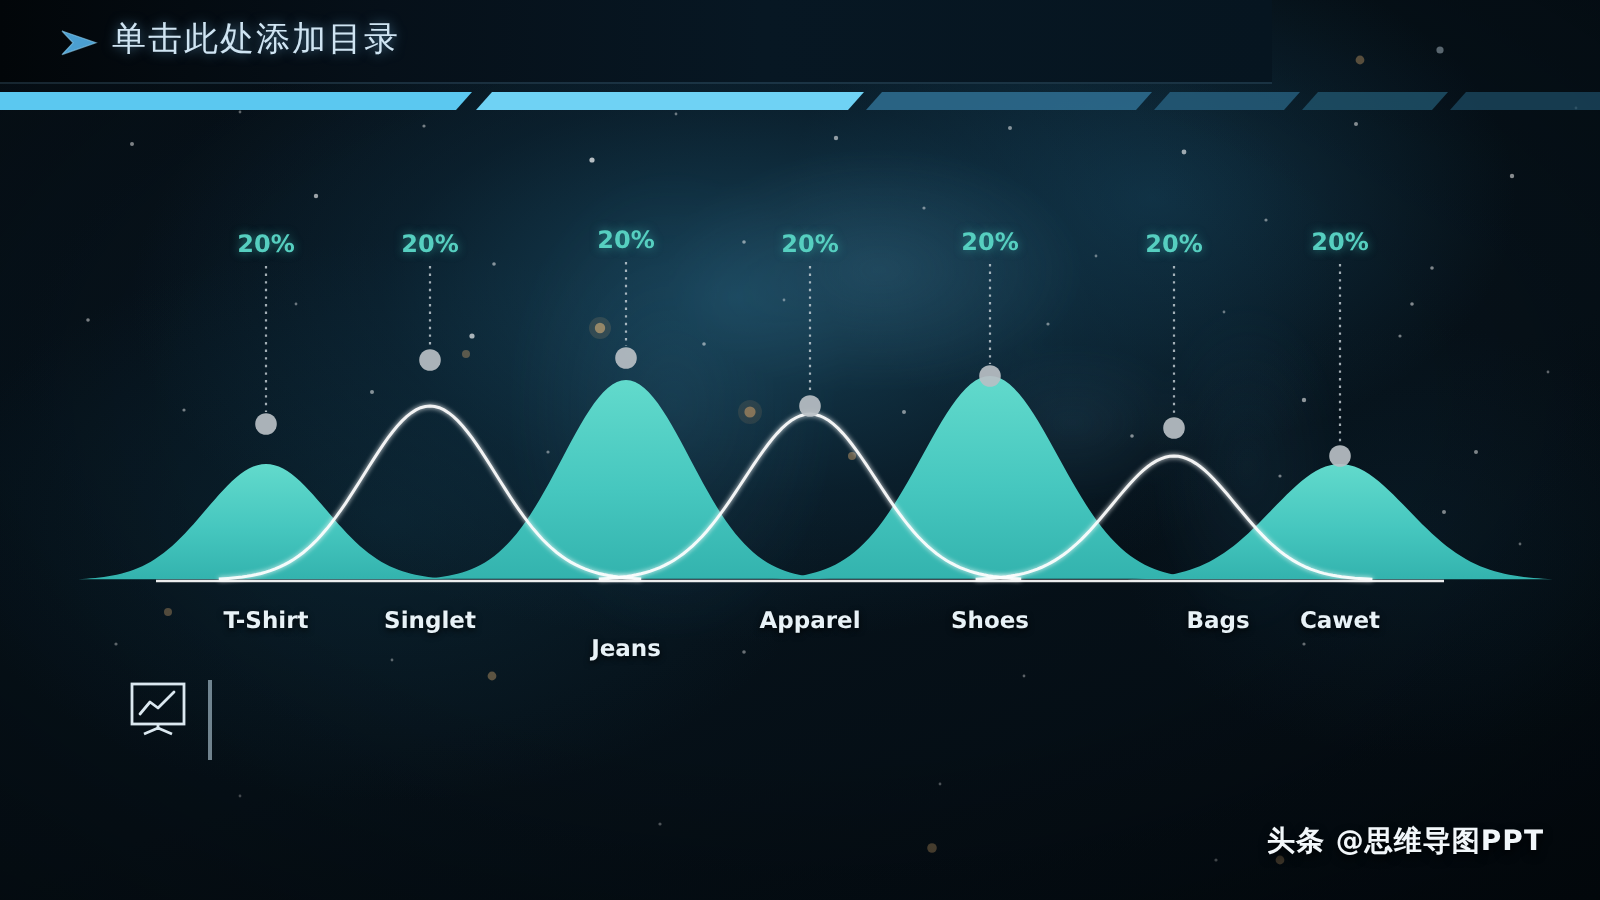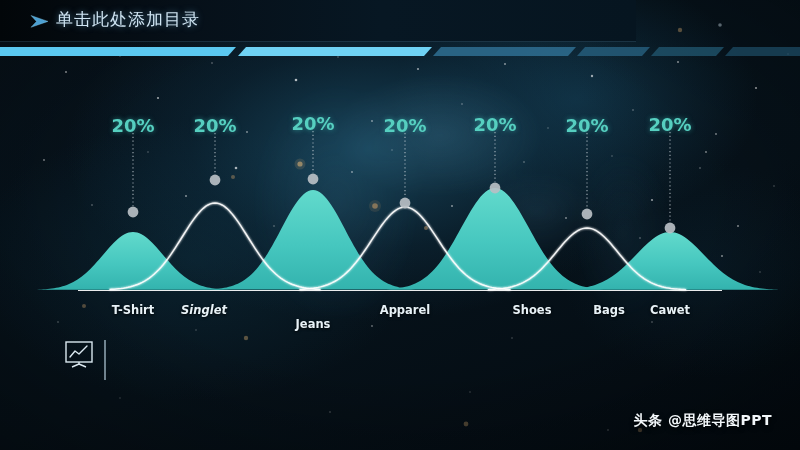--- a/index.html
+++ b/index.html
@@ -60,21 +60,21 @@
     position:absolute;left:0;top:42px;width:800px;height:9px;
   }
 
   
   .chart{
     position:absolute;left:0;top:0;width:800px;height:450px;
     pointer-events:none;
   }
   .pct-label{
     position:absolute;transform:translateX(-50%);
-    font-size:18px;font-weight:bold;color:#56cfc0;
+    font-size:12px;font-weight:bold;color:#56cfc0;
     text-shadow:0 0 5px rgba(60,190,180,.6);
     font-family:"DejaVu Sans","Liberation Sans",sans-serif;
   }
   .cat-label{
     position:absolute;transform:translateX(-50%);
     font-size:11.5px;font-weight:bold;color:#e8f2f7;
     text-shadow:0 1px 3px rgba(0,0,0,.85);
     font-family:"DejaVu Sans","Liberation Sans",sans-serif;
   }
 
@@ -267,24 +267,24 @@
       <div class="pct-label" style="left: 133px; top: 115px;">20%</div>
       <div class="pct-label" style="left: 215px; top: 115px;">20%</div>
       <div class="pct-label" style="left: 313px; top: 113px;">20%</div>
       <div class="pct-label" style="left: 405px; top: 115px;">20%</div>
       <div class="pct-label" style="left: 495px; top: 114px;">20%</div>
       <div class="pct-label" style="left: 587px; top: 115px;">20%</div>
       <div class="pct-label" style="left: 670px; top: 114px;">20%</div>
     </div>
   <div id="cat-layer">
       <div class="cat-label" style="left: 133px; top: 303px;">T-Shirt</div>
-      <div class="cat-label" style="left: 204px; top: 303px; font-style: italic;">Singlet</div>
+      <div class="cat-label" style="left: 215px; top: 303px;">Singlet</div>
       <div class="cat-label" style="left: 313px; top: 317px;">Jeans</div>
       <div class="cat-label" style="left: 405px; top: 303px; text-align: right;">Apparel</div>
-      <div class="cat-label" style="left: 495px; top: 303px; margin-left: 37px;">Shoes</div>
+      <div class="cat-label" style="left: 495px; top: 303px;">Shoes</div>
       <div class="cat-label" style="left: 609px; top: 303px;">Bags</div>
       <div class="cat-label" style="left: 670px; top: 303px; text-align: center;">Cawet</div>
     </div>
 
   <div class="note">
     <span class="note-icon">
       <svg width="30" height="28" viewBox="0 0 30 28" xmlns="http://www.w3.org/2000/svg">
         <rect x="2" y="2" width="26" height="20" fill="none" stroke="#dbe8f0" stroke-width="1.4"></rect>
         <polyline points="6,17 11,11 15,14 23,6" fill="none" stroke="#dbe8f0" stroke-width="1.4" stroke-linecap="round" stroke-linejoin="round"></polyline>
         <line x1="15" y1="22" x2="15" y2="25" stroke="#dbe8f0" stroke-width="1.4"></line>

